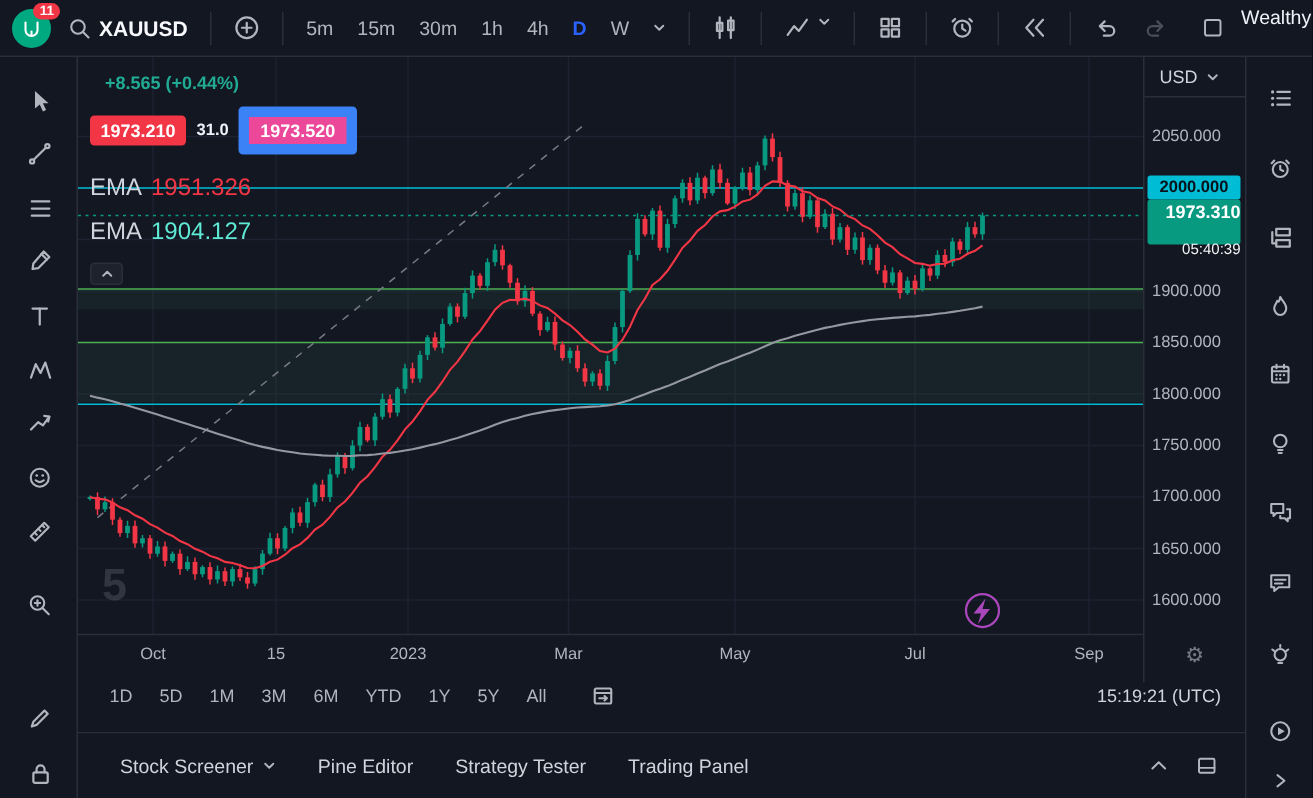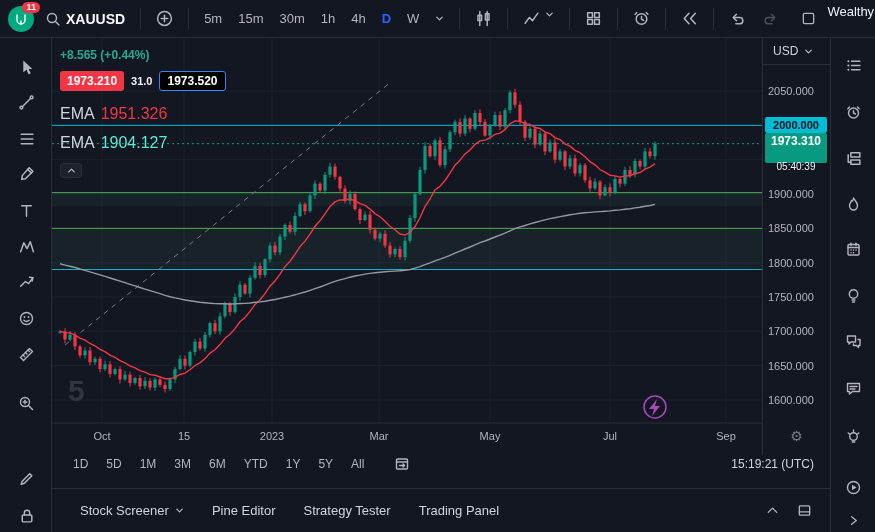--- a/index.html
+++ b/index.html
@@ -38,45 +38,45 @@
 
   
   #chart-area { position:absolute; left:52px; top:38px; width:710px; height:417px; overflow:hidden; }
   #chart-svg { position:absolute; left:0; top:0; }
   #watermark { position:absolute; left:16px; top:336px; font-size:30px; font-weight:700;
     color:rgba(120,123,134,0.30); letter-spacing:1px; }
   .xlab { position:absolute; top:392px; transform:translateX(-50%); font-size:11px; color:#b2b5be; }
 
   
   #legend { position:absolute; left:8px; top:10px; z-index:3; }
-  #change-text { color:#22ab94; font-size:12px; font-weight:700; margin-bottom:9px; }
+  #change-text { color:#22ab94; font-size:12px; font-weight:700; margin-bottom:9px;margin-left:10px; }
   #bidask-row { display:flex; align-items:center; gap:7px; margin-bottom:14px; }
   #bid-badge { background:#f23645; color:#fff; font-size:12px; font-weight:700;
     padding:3px 7px; border-radius:3px; }
   #spread-value { color:#f0f3fa; font-size:11px; font-weight:700; }
-  #ask-badge { background:#000000; border:1px solid #3b82f6; color:#fff; font-size:12px;
+  #ask-badge { background:#ec4899; border:7px solid #3b82f6; color:#fff; font-size:12px;
     font-weight:700; padding:2px 7px; border-radius:3px; }
   .ind-row { display:flex; align-items:center; gap:6px; margin-bottom:11px; font-size:16px; }
   .ind-label { color:#d1d4dc; }
   #ema-fast-value { color:#f23645; }
   #ema-slow-value { color:#5eead4; }
   #legend-collapse { width:22px; height:15px; background:#1e222d; border:1px solid #2a2e39;
     border-radius:3px; display:flex; align-items:center; justify-content:center; cursor:pointer; }
 
   
   #price-axis { position:absolute; left:762px; top:38px; width:68px; height:417px;
     border-left:1px solid #2a2e39; background:#131722; }
   #currency-selector { display:flex; align-items:center; gap:6px; padding:6px 0 6px 10px;
     border-bottom:1px solid #2a2e39; font-size:12px; color:#d1d4dc; cursor:pointer;text-align:right; }
   .plab { position:absolute; left:5px; font-size:11px; color:#b2b5be; height:14px; line-height:14px; }
   #line-2000-badge { position:absolute; left:2px; top:79px; width:62px; height:16px;
     background:#00bcd4; color:#07121c; font-size:11px; font-weight:700; text-align:center;
     line-height:16px; border-radius:2px; }
   #last-price-badge { position:absolute; left:2px; top:95px; width:62px; height:30px;
-    background:#089981; color:#fff; border-radius:2px; text-align:center; }
+    background:#089981; color:#fff; border-radius:2px; text-align:right; }
   #last-price-value { font-size:12px; font-weight:700; line-height:16px; }
   #countdown { font-size:10px; line-height:12px; opacity:.95;margin-top:12px; }
   #axis-gear { position:absolute; left:0; right:0; top:390px; text-align:center;
     color:#787b86; font-size:14px; cursor:pointer; }
 
   
   #range-bar { position:absolute; left:52px; top:455px; width:778px; height:34px;
     border-bottom:1px solid #2a2e39; display:flex; align-items:center; padding:0 16px 16px 14px; gap:4px; background:#131722;}
   .rbtn { font-size:12px; color:#b2b5be; padding:3px 7px; border-radius:4px; cursor:pointer; flex:none;}
   #range-spacer { flex:1; }

